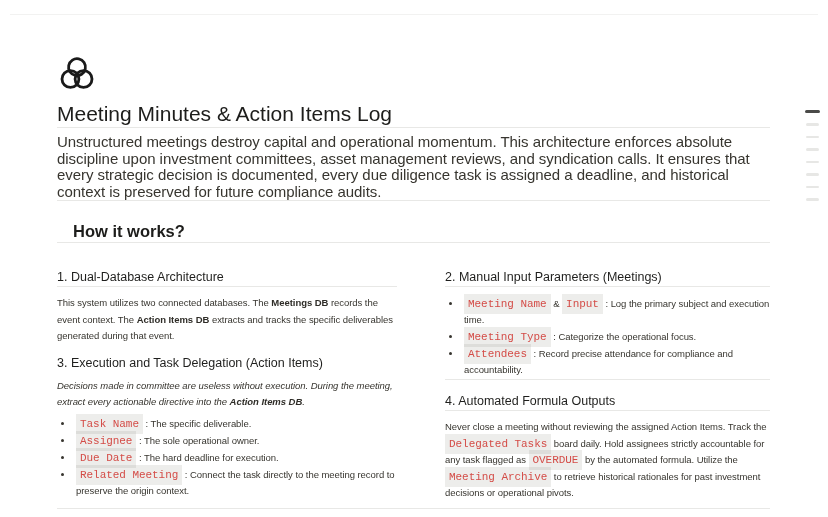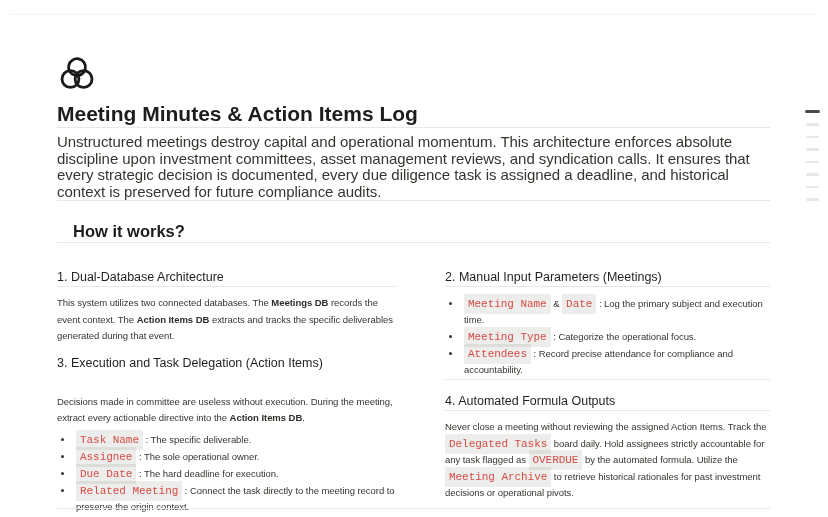--- a/index.html
+++ b/index.html
@@ -15,21 +15,21 @@
   .top-hairline {
     position: absolute; top: 14px; left: 10px; right: 10px;
     border-top: 1px solid #f2f2f1;
   }
   .content {
     position: absolute; left: 57px; top: 0; width: 713px;
   }
   .logo { margin-top: 54px; width: 40px; height: 40px; display: block; }
   h1.page-title {
     margin: 7px 0 0; font-size: 21px; line-height: 26px;
-    font-weight: bold; color: #1d1d1b; letter-spacing: 0;
+    font-weight: normal; color: #1d1d1b; letter-spacing: 0;
   }
   hr.divider {
     border: none; border-top: 1px solid #e8e8e6; height: 0; margin: 0;
   }
   .hr-after-title { margin-top: 12px; }
   p.intro {
     margin: 6px 0 0; font-size: 15px; line-height: 16.5px;
     letter-spacing: -0.05px; color: #37352f;
   }
   h2.how-heading {
@@ -46,21 +46,21 @@
     font-weight: normal; color: #1f1f1d;
   }
   h3.section-heading.tight { margin-top: 10px; }
   .hr-under-h3 { margin-top: 4px; }
   .hr-mid { margin-top: 9px; }
   .hr-under-h4 { margin-top: 4px; }
   p.body-text {
     margin: 8px 0 0; font-size: 9.5px; line-height: 16.5px;
     letter-spacing: -0.05px;
   }
-  p.body-text.two-line { margin-top: 22px; }
+  p.body-text.two-line { margin-top: 6px; font-style: italic; }
   ul.bullet-list {
     margin: 5px 0 0; padding-left: 17px; list-style: disc;
   }
   ul.bullet-list.r { margin-top: 9px; }
   ul.bullet-list li {
     font-size: 9.5px; line-height: 16px; letter-spacing: -0.05px;
     margin: 0 0 1px; padding-left: 2px;
   }
   strong { font-weight: bold; color: #2f2d28; }
   code {
@@ -126,21 +126,21 @@
         <li><code>Related Meeting</code><span> : Connect the task directly to the meeting record to preserve the origin context.</span></li>
       </ul>
     </div>
 
     <div class="col">
 
       <h3 class="section-heading">2. Manual Input Parameters (Meetings)</h3>
       <hr class="divider hr-under-h3">
 
       <ul class="bullet-list r">
-        <li><code>Meeting Name</code><span> &amp; </span><code>Date</code><span> : Log the primary subject and execution time.</span></li>
+        <li><code>Meeting Name</code><span> &amp; </span><code>Input</code><span> : Log the primary subject and execution time.</span></li>
         <li><code>Meeting Type</code><span> : Categorize the operational focus.</span></li>
         <li><code>Attendees</code><span> : Record precise attendance for compliance and accountability.</span></li>
       </ul>
 
       <hr class="divider hr-mid">
 
       <h3 class="section-heading" style="margin-top:13px">4. Automated Formula Outputs</h3>
       <hr class="divider hr-under-h4">
 
       <p class="body-text"><span>Never close a meeting without reviewing the assigned Action Items. Track the </span><code>Delegated Tasks</code><span> board daily. Hold assignees strictly accountable for any task flagged as </span><code>OVERDUE</code><span> by the automated formula. Utilize the </span><code>Meeting Archive</code><span> to retrieve historical rationales for past investment decisions or operational pivots.</span></p>

